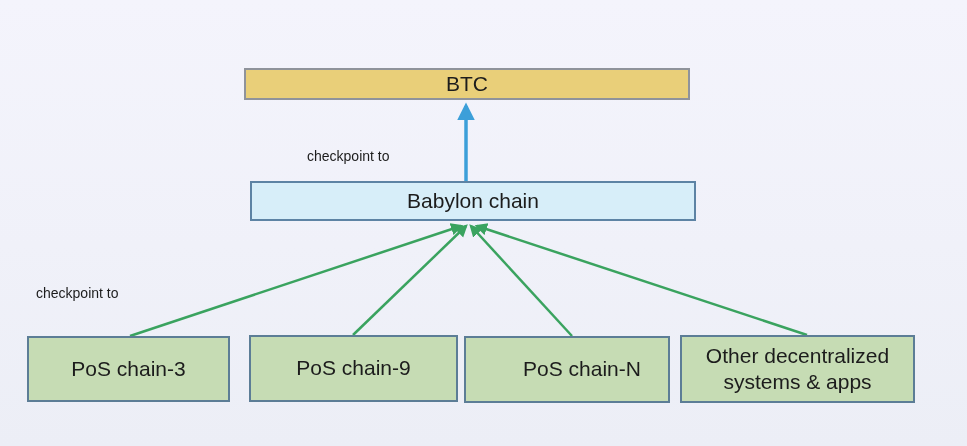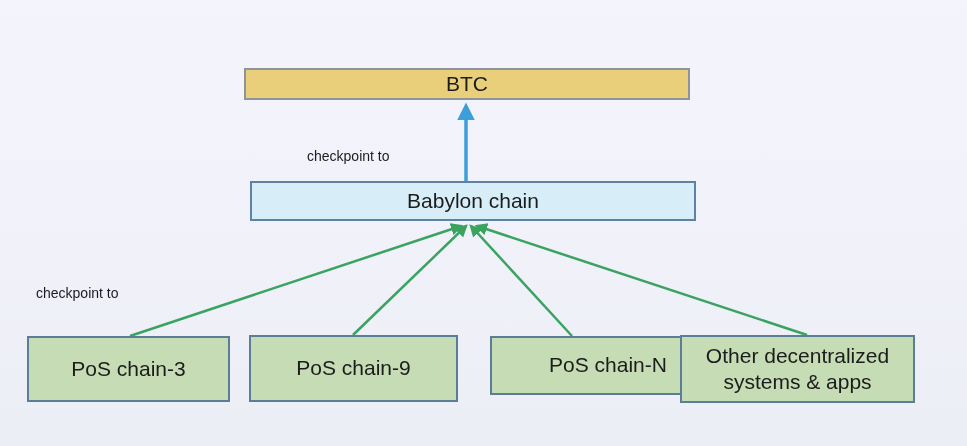--- a/index.html
+++ b/index.html
@@ -36,21 +36,21 @@
     width: 446px; height: 40px;
     background: #d7eef9;
     border: 2px solid #5d83a4;
   }
   .pos-box {
     background: #c6dcb4;
     border: 2px solid #5c7d96;
   }
   #pos1-box { left: 27px;  top: 336px; width: 203px; height: 66px; }
   #pos2-box { left: 249px; top: 335px; width: 209px; height: 67px; }
-  #posn-box { left: 490px; top: 336px; width: 206px; height: 59px; padding-left: 30px; }
+  #posn-box { left: 464px; top: 336px; width: 206px; height: 67px; padding-left: 30px; }
   #other-box { left: 680px; top: 335px; width: 235px; height: 68px; padding: 2px 10px; }
   .edge-label {
     position: absolute;
     font-size: 14px;
     color: #1c1c1c;
     white-space: nowrap;
   }
   #checkpoint-top-label { left: 307px; top: 148px; }
   #checkpoint-left-label { left: 36px; top: 285px; }
   #arrow-layer {

